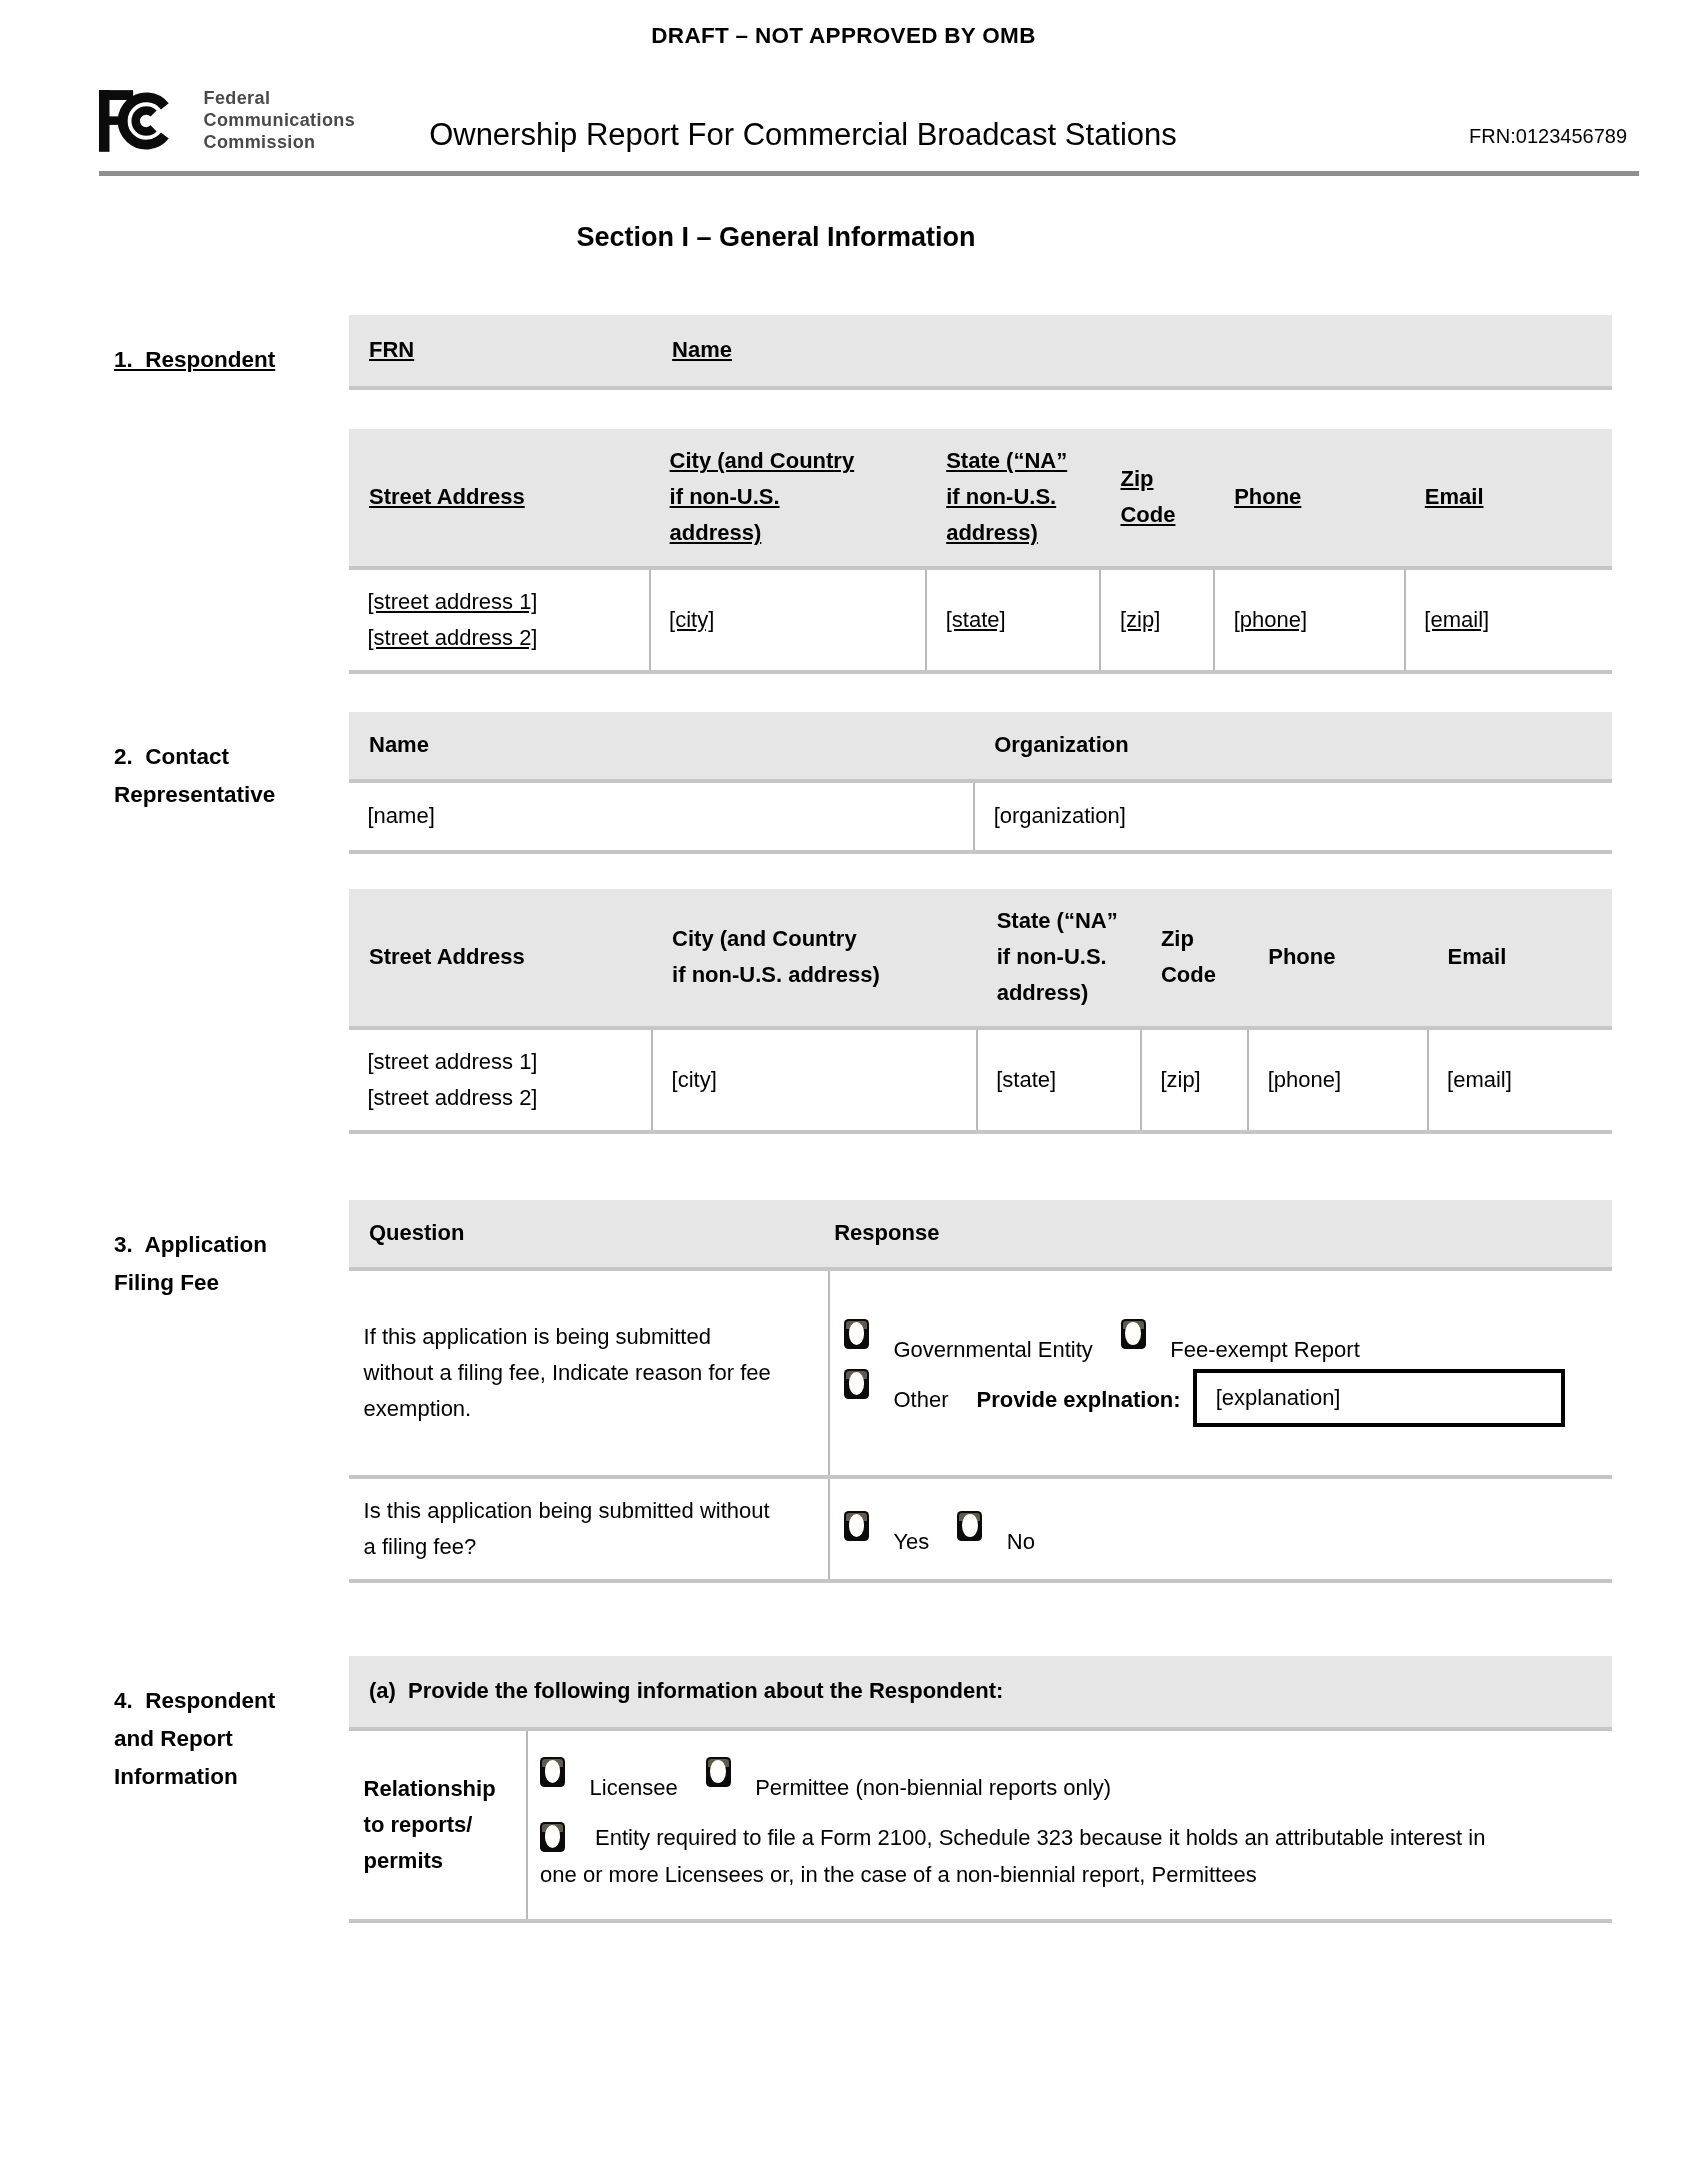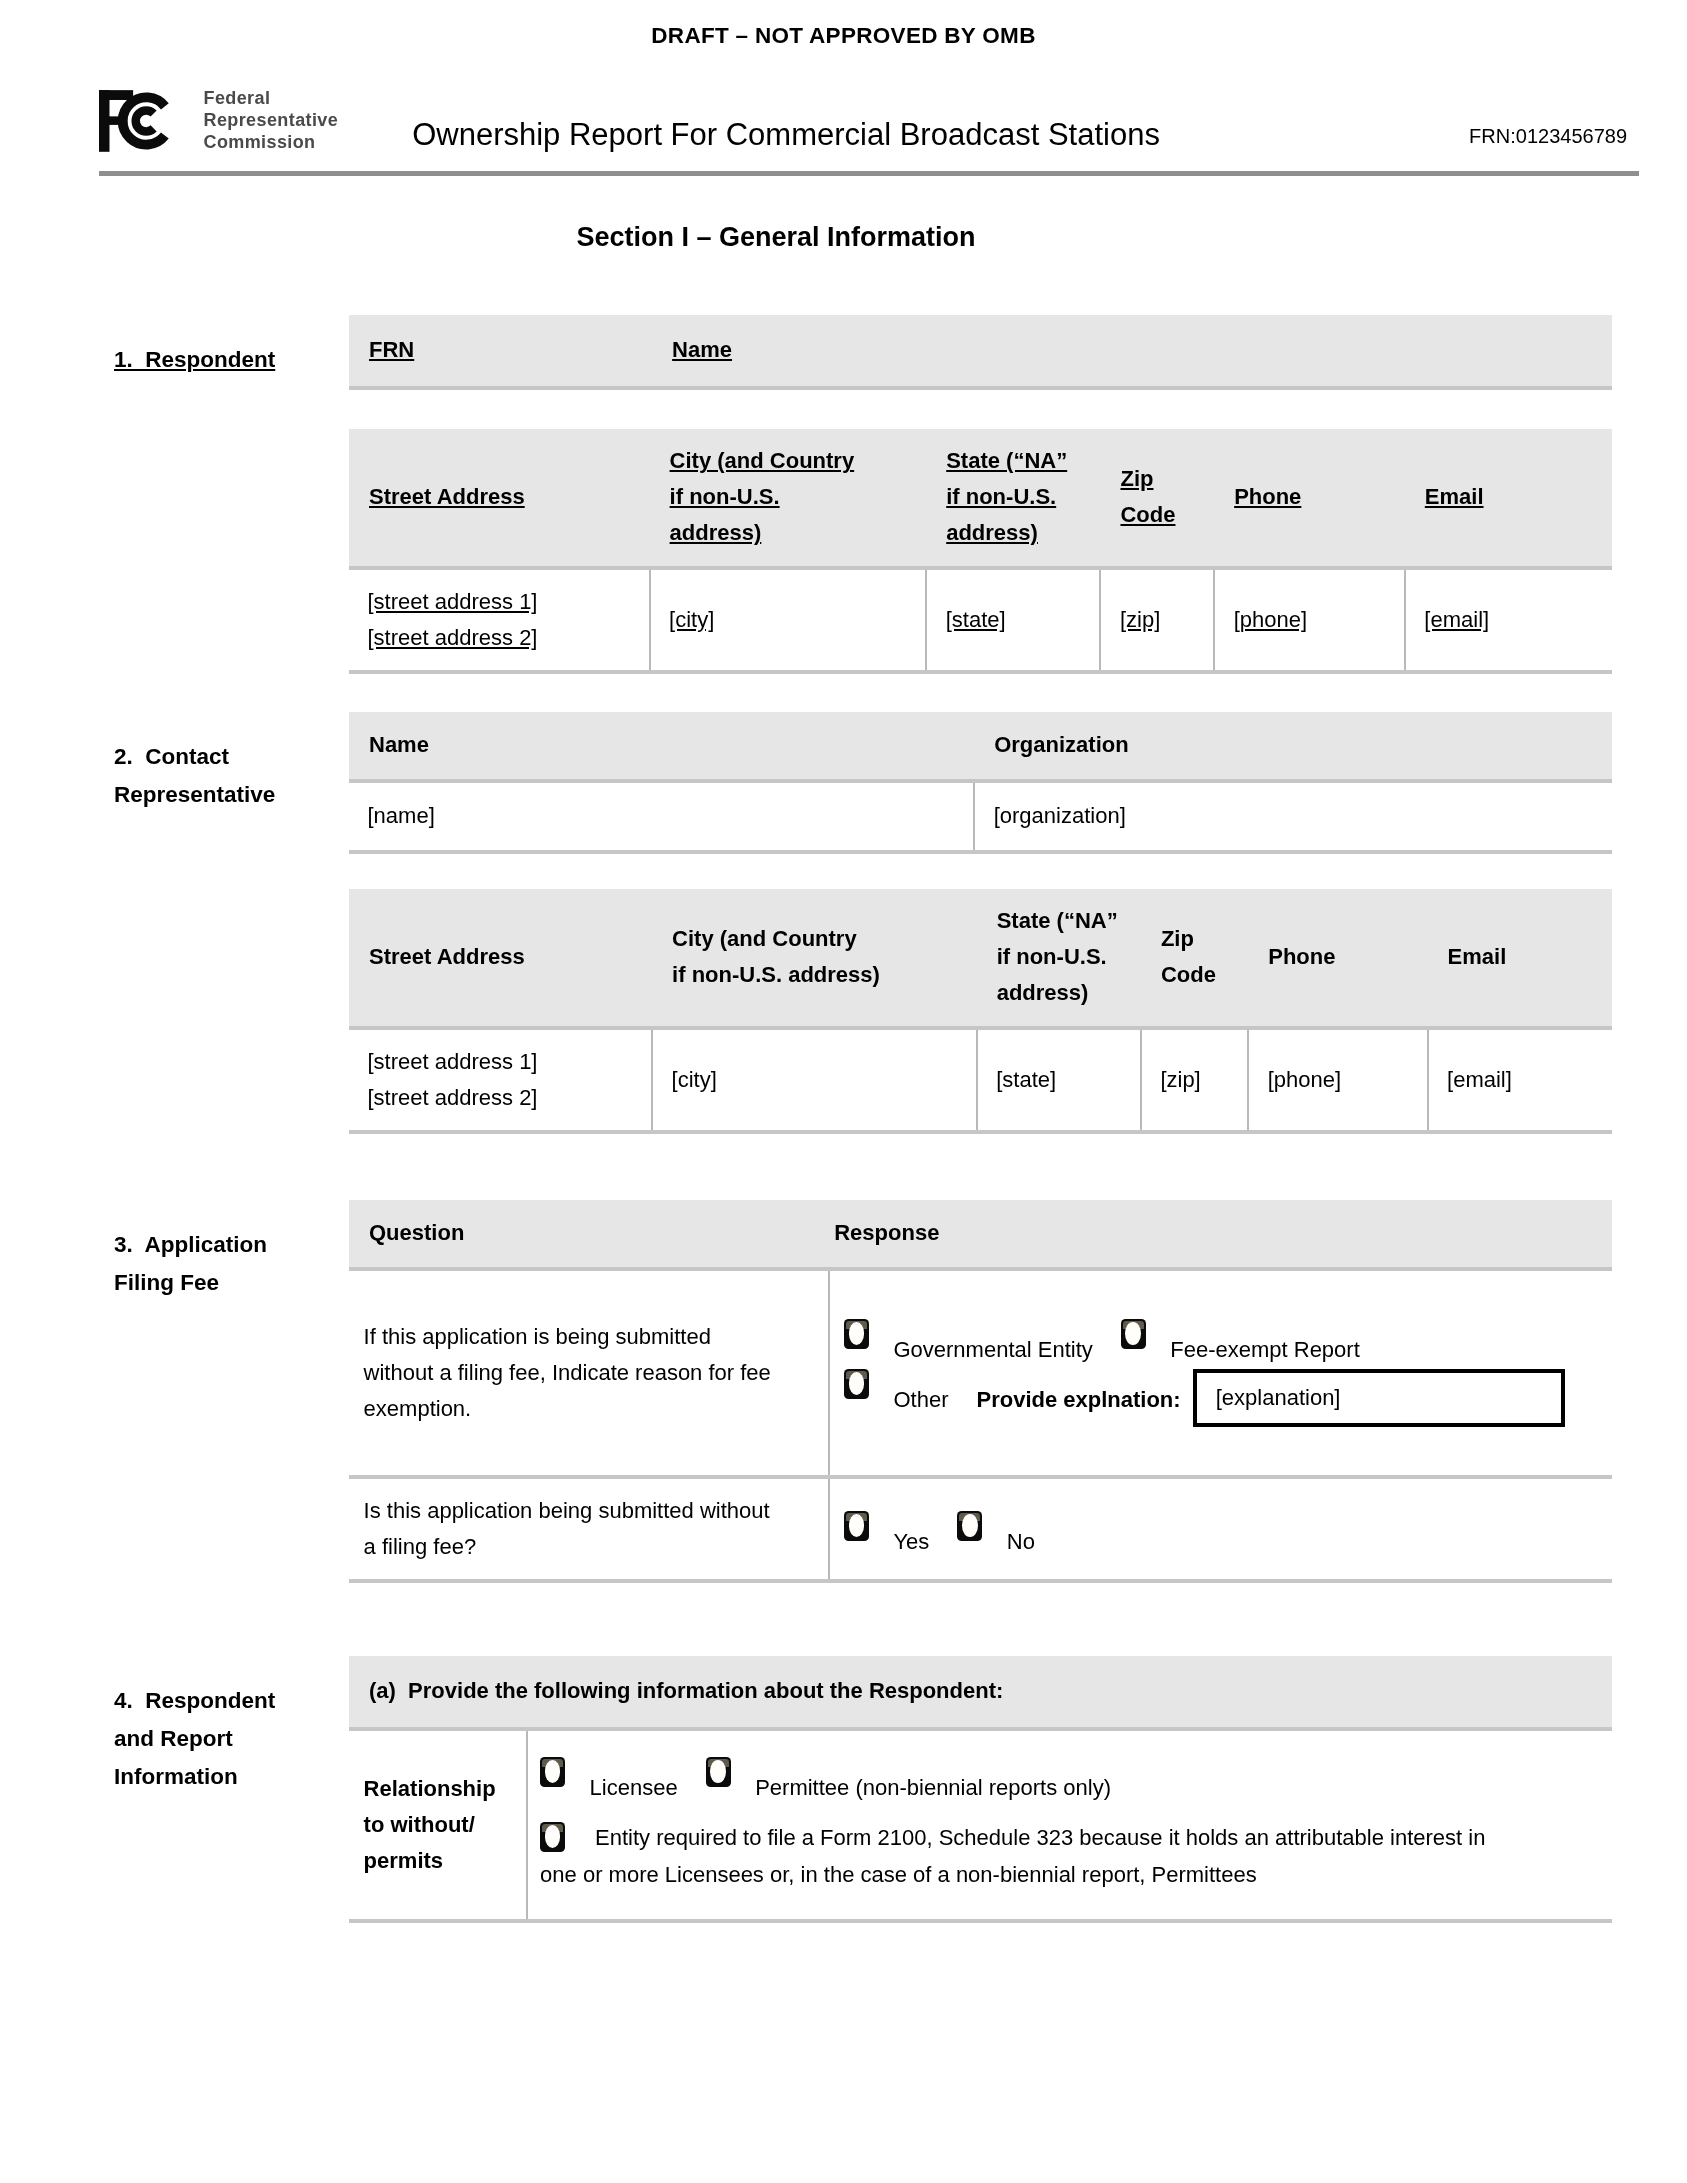--- a/index.html
+++ b/index.html
@@ -107,21 +107,21 @@
   <div class="masthead">
     <div class="logo">
       <svg width="82" height="66" viewBox="0 0 125 100" xmlns="http://www.w3.org/2000/svg">
         <rect x="0" y="6" width="16" height="94" fill="#0b0b0b"></rect>
         <rect x="0" y="6" width="52" height="15" fill="#0b0b0b"></rect>
         <rect x="0" y="46" width="43" height="13" fill="#0b0b0b"></rect>
         <path d="M 100.4 30.8 A 36 36 0 1 0 100.4 75.2" fill="none" stroke="#0b0b0b" stroke-width="15"></path>
         <path d="M 83.3 41.7 A 16 16 0 1 0 83.3 64.3" fill="none" stroke="#0b0b0b" stroke-width="13"></path>
       </svg>
       <div class="logo-text">Federal
-Representative
+Communications
 Commission</div>
     </div>
     <div class="doc-title">Ownership Report For Commercial Broadcast Stations</div>
     <div class="frn-top">FRN:0123456789</div>
   </div>
 
   <div class="rule"></div>
 
   <div class="section-heading">Section I – General Information</div>
 
@@ -293,21 +293,21 @@
         <colgroup>
             <col style="width:14.1%">
             <col style="width:85.9%">
           </colgroup>
         <tbody>
             <tr class="hrow">
           <td colspan="2">(a)  Provide the following information about the Respondent:</td>
         </tr>
         <tr class="vrow">
           <td class="lbl ml">Relationship
-to without/
+to reports/
 permits</td>
           <td class="dv opts">
             <div class="opt-line">
               <span class="radio"></span>
               <span class="olabel gap">Licensee</span>
               <span class="radio"></span>
               <span class="olabel">Permittee (non-biennial reports only)</span>
             </div>
             <div class="entity">
               <span class="radio"></span><span>Entity required to file a Form 2100, Schedule 323 because it holds an attributable interest in one or more Licensees or, in the case of a non-biennial report, Permittees</span>

